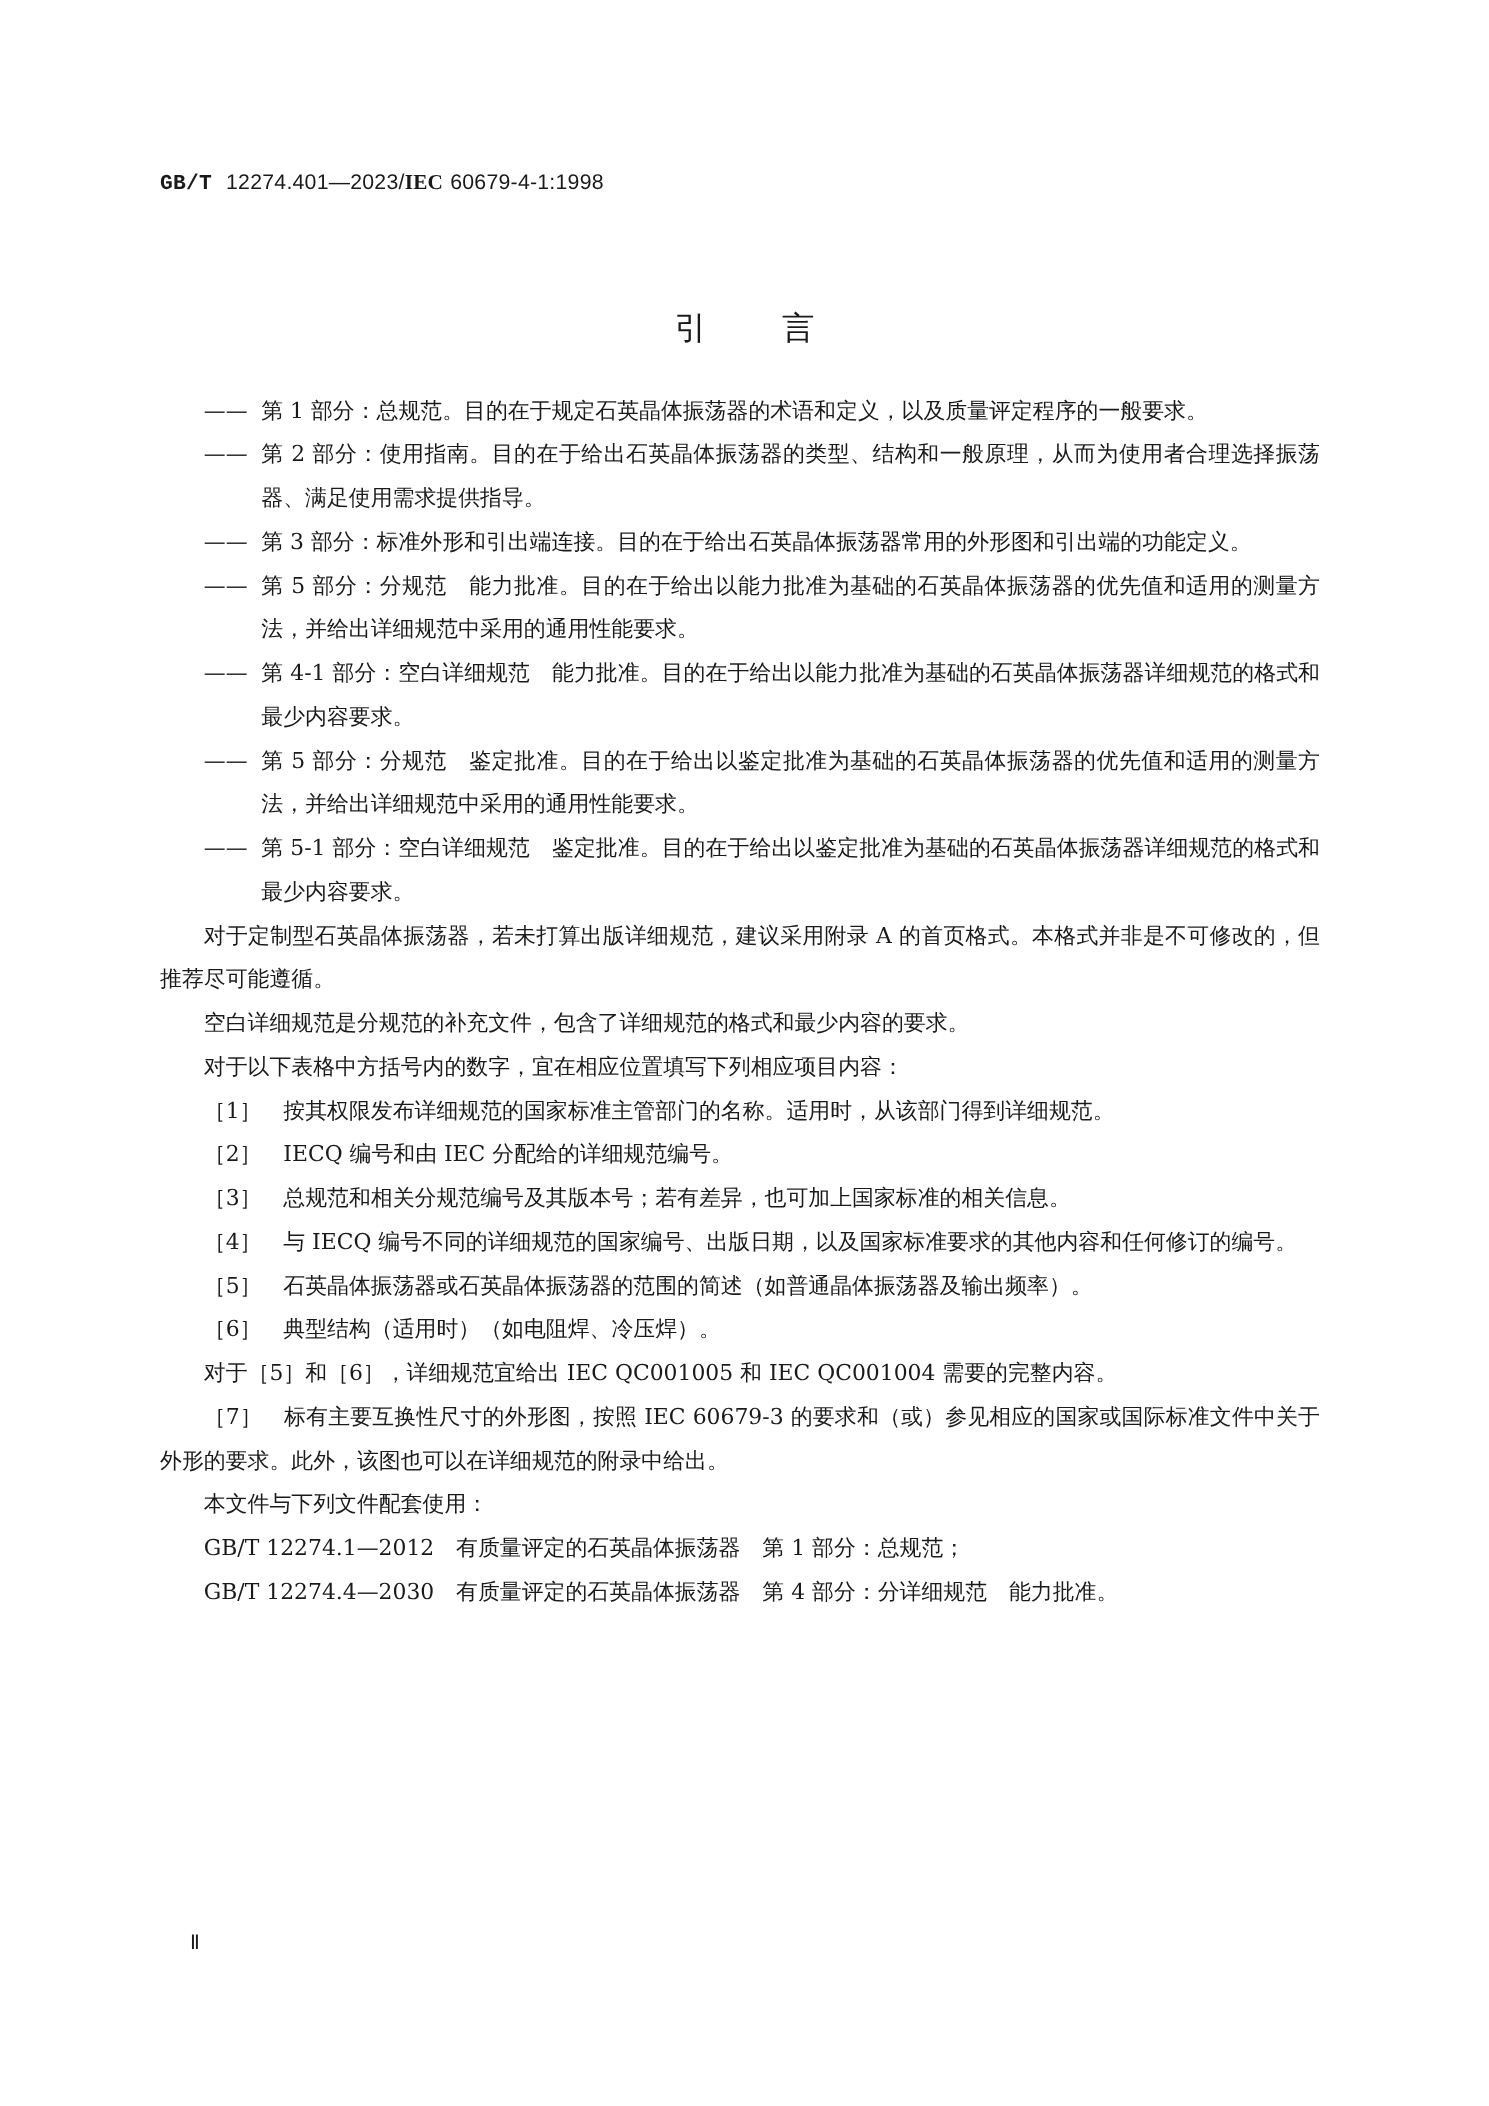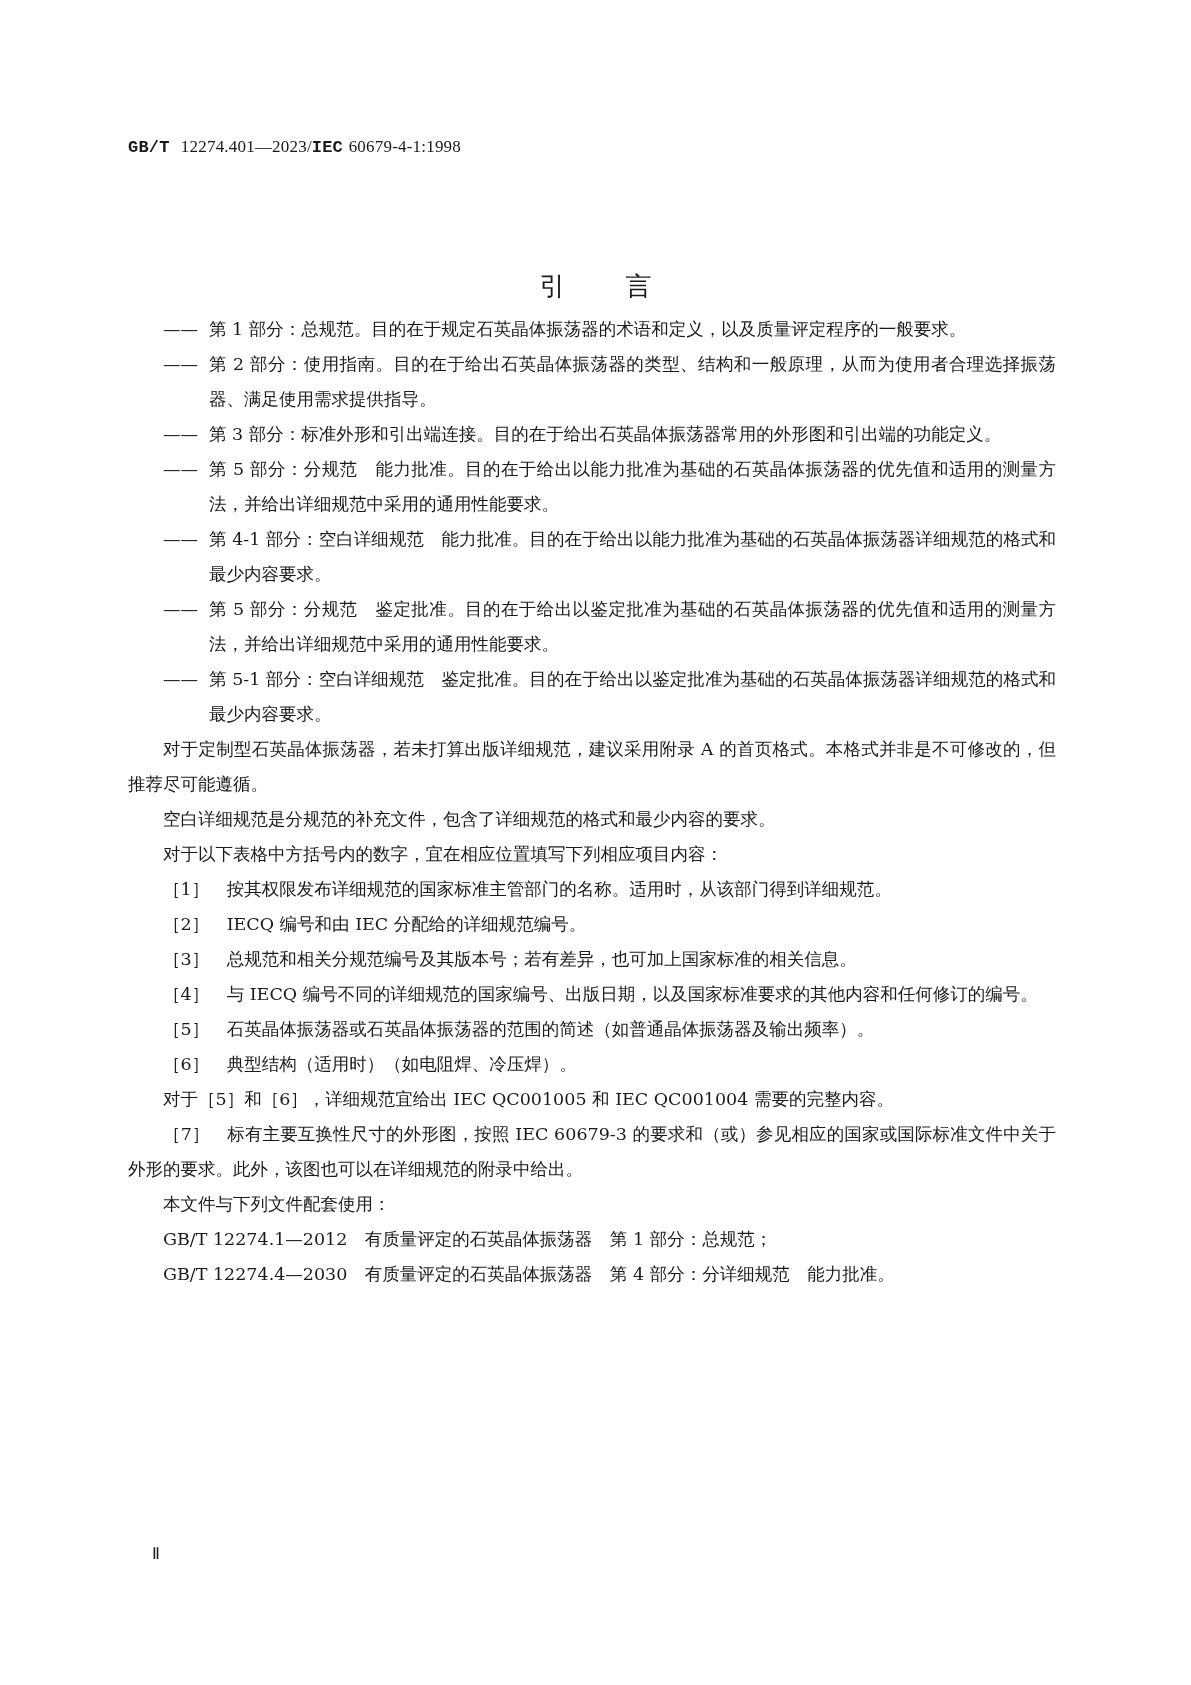--- a/index.html
+++ b/index.html
@@ -1,23 +1,23 @@
 <!DOCTYPE html>
 <html><head>
 <meta charset="utf-8">
 <style>
   html, body { margin: 0; padding: 0; background: #ffffff; }
   body { width: 1191px; height: 1685px; position: relative; overflow: hidden;
          font-family: "DejaVu Serif", "Liberation Serif", serif; color: #1a1a1a; }
   .header { position: absolute; left: 128px; top: 136px; font-size: 17px; letter-spacing: 0.2px; }
   .header .gbt { font-weight: bold; font-family: Liberation Mono, monospace; }
-  .header .num { font-family: Liberation Serif, serif; }
-  .header .iec { font-weight: bold; font-family: Liberation Mono, monospace; }
+  .header .num { font-family: Liberation Sans, sans-serif; }
+  .header .iec { font-weight: bold; font-family: Liberation Serif, serif; }
   .title { position: absolute; left: 0; width: 100%; top: 245px; text-align: center;
-           font-size: 26px; font-family: "DejaVu Sans", sans-serif; letter-spacing: 60px; padding-left: 60px; box-sizing: border-box; margin-top: 24px; }
+           font-size: 26px; font-family: "DejaVu Sans", sans-serif; letter-spacing: 60px; padding-left: 60px; box-sizing: border-box; }
   .body { position: absolute; left: 128px; top: 312px; width: 928px; font-size: 17.5px; line-height: 35px; }
   .p { text-indent: 35px; margin: 0; text-align: justify; }
   .dash-item { position: relative; padding-left: 81px; margin: 0; text-align: justify; }
   .dash-item .dash { position: absolute; left: 35px; top: 0; }
   .ref { text-indent: 35px; margin: 0; text-align: justify; }
   .footer { position: absolute; left: 152px; top: 1544px; font-size: 16px; font-family: "Liberation Serif", serif; }
 </style>
 </head>
 <body>
 

